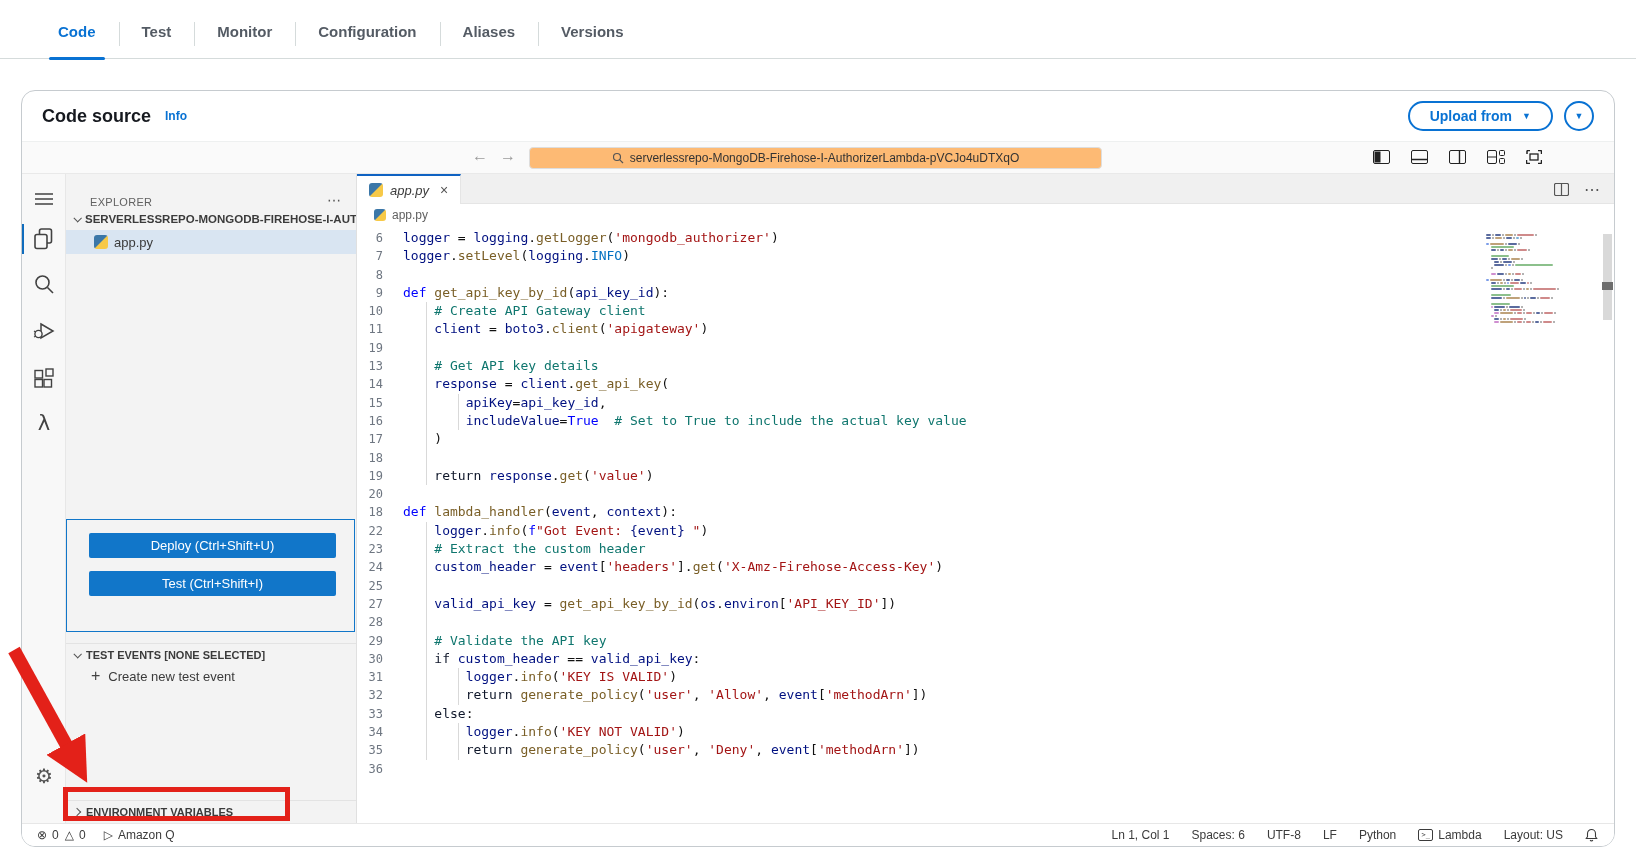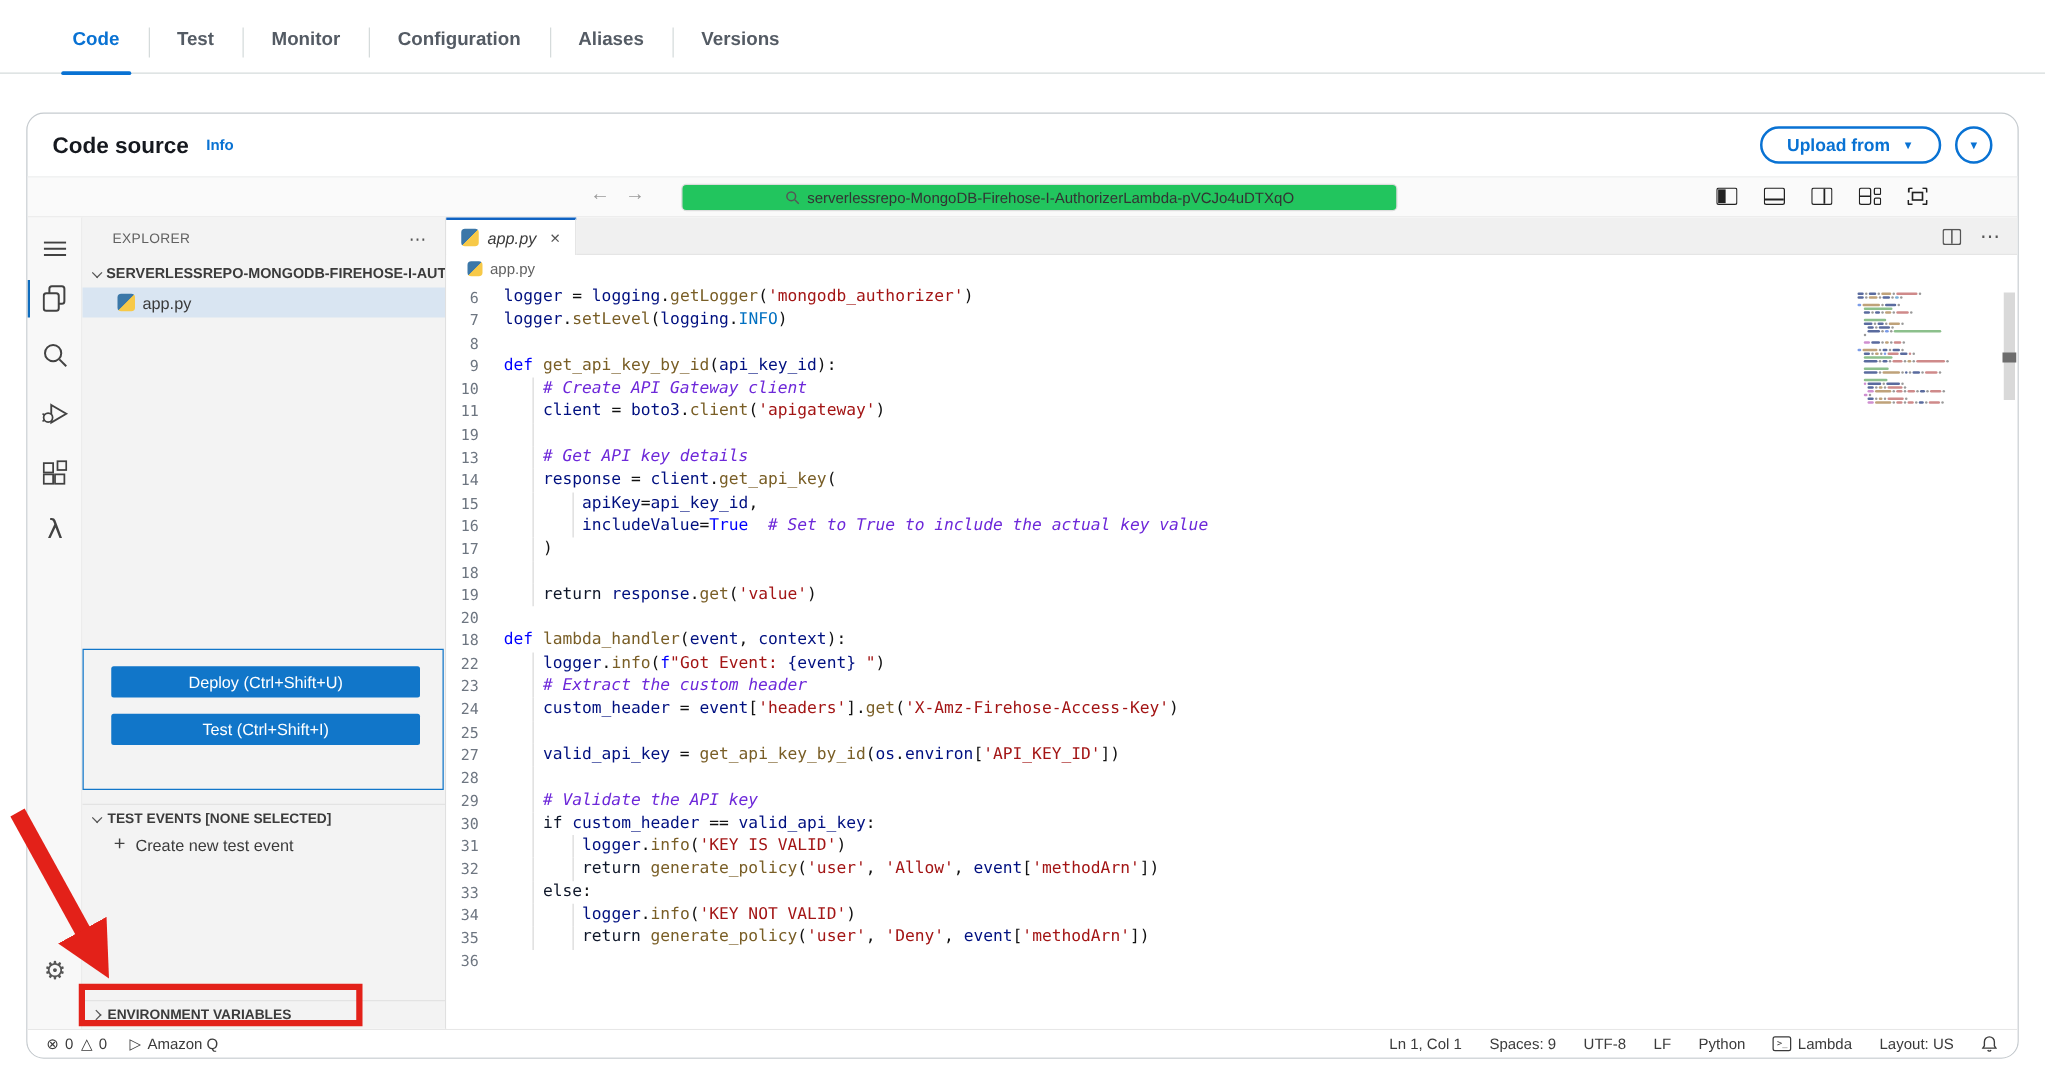--- a/index.html
+++ b/index.html
@@ -21,35 +21,35 @@
   .info-link { margin-left:14px; font-size:12px; font-weight:bold; color:#0972d3; cursor:pointer; }
   .hdr-right { margin-left:auto; display:flex; align-items:center; gap:11px; }
   .upload-btn { border:2px solid #0972d3; color:#0972d3; font-weight:bold; font-size:14px; border-radius:18px; padding:5px 20px; display:flex; align-items:center; gap:10px; cursor:pointer; background:#fff; }
   .caret { font-size:9px; }
   .circle-btn { width:30px; height:30px; border:2px solid #0972d3; border-radius:50%; color:#0972d3; display:flex; align-items:center; justify-content:center; font-size:9px; cursor:pointer; background:#fff; }
 
   
   .toolbar { height:33px; flex:none; background:#fafafa; border-top:1px solid #eef0f0; border-bottom:1px solid #e9e9e9; position:relative; }
   .nav-arrows { position:absolute; left:450px; top:5px; display:flex; gap:12px; color:#9b9b9b; font-size:16px; }
   .nav-arrows span { cursor:pointer; }
-  .fn-search { position:absolute; left:507px; top:5px; width:573px; height:22px; background:#22c55e; border:1px solid #dddddd; border-radius:4px; display:flex; align-items:center; justify-content:center; gap:6px; font-size:12px; color:#333; cursor:text;margin-left:16px; }
+  .fn-search { position:absolute; left:507px; top:5px; width:573px; height:22px; background:#fdba74; border:1px solid #dddddd; border-radius:4px; display:flex; align-items:center; justify-content:center; gap:6px; font-size:12px; color:#333; cursor:text; }
   .win-icons { position:absolute; right:72px; top:8px; display:flex; gap:21px; }
   .win-icons svg { display:block; cursor:pointer; }
 
   
   .ide { flex:1; display:flex; min-height:0; position:relative; }
 
   .activity { width:44px; flex:none; background:#f8f8f8; border-right:1px solid #e7e7e7; position:relative; }
   .act-ico { position:absolute; left:0; width:44px; height:34px; display:flex; align-items:center; justify-content:center; color:#424242; cursor:pointer; }
   .act-ico.active::before { content:""; position:absolute; left:0; top:2px; bottom:2px; width:2px; background:#0f6cbd; }
   .lambda-glyph { font-size:21px; color:#424242; font-family:"DejaVu Sans", sans-serif; }
   .gear-glyph { font-size:20px; color:#555; }
 
   .explorer { width:291px; flex:none; background:#f3f3f3; border-right:1px solid #e0e0e0; position:relative; font-size:13px; color:#3b3b3b; }
-  .exp-header { height:34px; display:flex; align-items:center; padding:0 14px 0 24px; font-size:11px; color:#616161; letter-spacing:.3px; }
+  .exp-header { height:34px; display:flex; align-items:flex-end; padding:0 14px 0 24px; font-size:11px; color:#616161; letter-spacing:.3px; }
   .exp-dots { margin-left:auto; color:#555; font-size:14px; cursor:pointer; letter-spacing:1px; }
   .tree-project { height:22px; display:flex; align-items:center; gap:5px; padding-left:8px; font-weight:bold; font-size:11.5px; color:#3b3b3b; cursor:pointer; white-space:nowrap; overflow:hidden; }
   .tree-file { height:24px; display:flex; align-items:center; gap:6px; padding-left:28px; background:#d9e5f2; cursor:pointer; }
 
   .chev { width:6px; height:6px; border-right:1.4px solid #555; border-bottom:1.4px solid #555; display:inline-block; flex:none; }
   .chev.down { transform:rotate(45deg) translateY(-1px); }
   .chev.right { transform:rotate(-45deg); }
 
   .py-ico { width:14px; height:14px; border-radius:3px; background:linear-gradient(135deg,#3b77a8 0 49%,#f7c948 51% 100%); flex:none; }
 
@@ -66,21 +66,21 @@
   .etab-icons { position:absolute; right:14px; top:0; height:30px; display:flex; align-items:center; gap:15px; color:#555; }
   .ebreadcrumb { height:22px; flex:none; display:flex; align-items:center; gap:6px; padding-left:17px; font-size:12px; color:#616161; }
   .ebreadcrumb .py-ico { width:12px; height:12px; }
 
   .ecode { flex:1; position:relative; overflow:hidden; font-family:"DejaVu Sans Mono","Liberation Mono",monospace; font-size:13px; line-height:18.3px; padding-top:3px; }
   .cline { display:flex; height:18.3px; white-space:pre; }
   .ln { width:46px; flex:none; text-align:right; padding-right:20px; color:#6e7681; font-size:12px; }
   .lc { position:relative; flex:1; }
   .lc .g { position:absolute; top:0; bottom:0; width:1px; background:#d9d9d9; }
   .tk-k { color:#0000ff; } .tk-kc { color:#0f172a; } .tk-f { color:#795e26; }
-  .tk-v { color:#001080; } .tk-s { color:#a31515; } .tk-c { color:#6d28d9;font-style:italic; }
+  .tk-v { color:#001080; } .tk-s { color:#a31515; } .tk-c { color:#0f766e; }
   .tk-p { color:#111111; } .tk-n { color:#0070c1; }
 
   .minimap { position:absolute; top:8px; right:16px; width:112px; cursor:pointer; }
   .mm-line { display:flex; gap:1px; height:2px; margin-bottom:1px; }
   .mm-line span { height:2px; border-radius:1px; display:block; flex:none; }
   .vscroll { position:absolute; right:1px; top:0; bottom:0; width:11px; }
   .vslider { position:absolute; right:1px; top:8px; width:9px; height:86px; background:#d9d9d9; }
   .vslider-dark { position:absolute; right:0; top:56px; width:11px; height:8px; background:#6d6d6d; }
 
   
@@ -540,21 +540,21 @@
         <span class="sb-item" style="margin-left:12px">
           <span class="sb-ico">▷</span>
           <span>Amazon Q</span>
         </span>
       </div>
       <div class="sb-right">
         <span class="sb-item">
             <span>Ln 1, Col 1</span>
           </span>
         <span class="sb-item">
-            <span>Spaces: 9</span>
+            <span>Spaces: 6</span>
           </span>
         <span class="sb-item">
             <span>UTF-8</span>
           </span>
         <span class="sb-item">
             <span>LF</span>
           </span>
         <span class="sb-item">
             <span>Python</span>
           </span>

